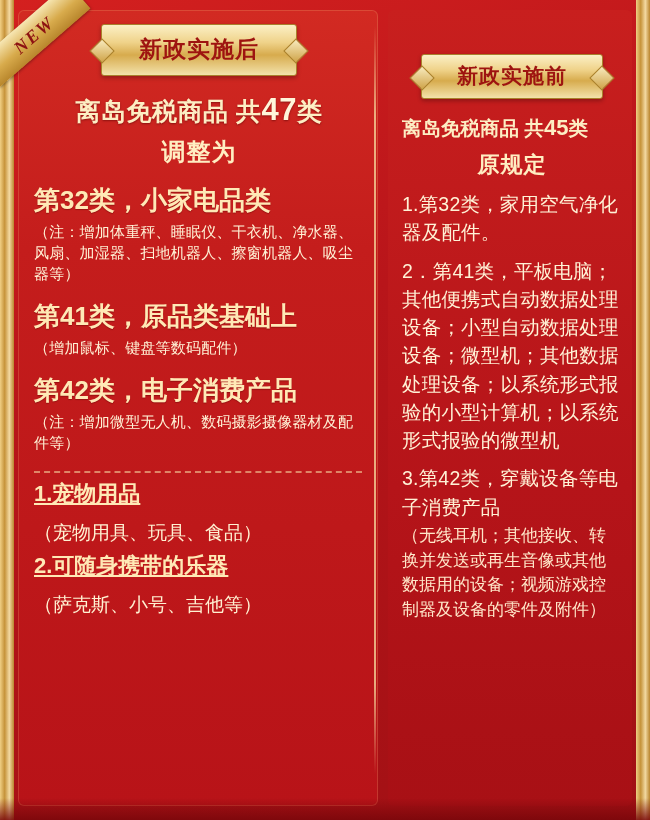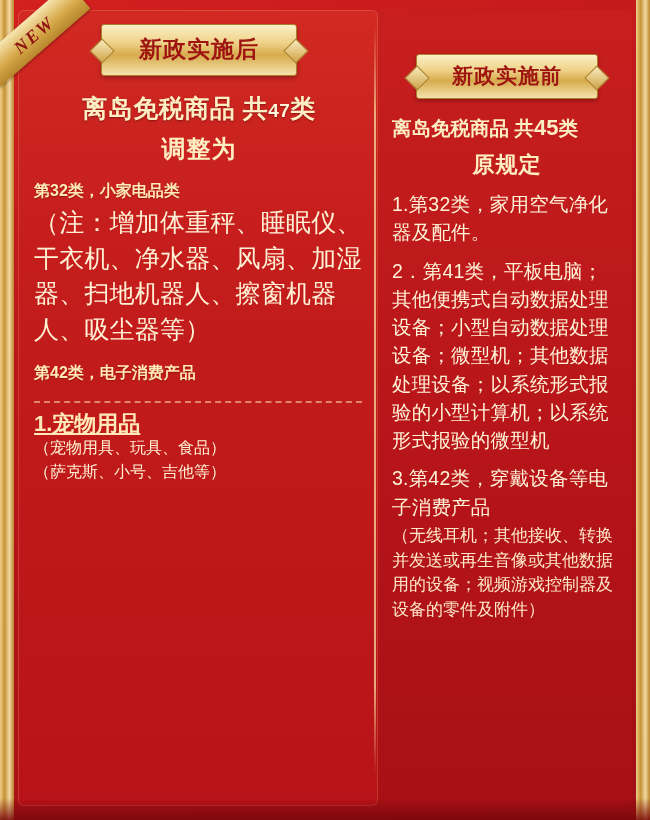--- a/index.html
+++ b/index.html
@@ -19,20 +19,21 @@
     background: linear-gradient(90deg, #f3d98a, #c79a3c, #f6e3a8, #b98a2e);
     opacity: .95;
   }
   .edge.left { left: 0; }
   .edge.right { right: 0; }
 
   .page {
     position: absolute; inset: 0;
     padding: 10px 18px 14px 18px;
     display: flex;
+    gap: 10px;
   }
 
   
   .ribbon {
     position: absolute;
     left: -26px; top: 18px;
     width: 120px; height: 34px;
     background: linear-gradient(180deg, #f7e7b4, #d8ab4c 55%, #b8862c);
     transform: rotate(-41deg);
     box-shadow: 0 1px 3px rgba(0,0,0,.35);
@@ -103,43 +104,43 @@
   .l-title {
     margin-top: 16px;
     text-align: center;
     color: #fdeec4;
     font-size: 25px;
     font-weight: bold;
     letter-spacing: .5px;
     text-shadow: 0 1px 2px rgba(80,0,0,.5);
   }
   .l-title .num {
-    font-size: 19px;
+    font-size: 31px;
     color: #fff6da;
   }
   .l-sub {
     margin-top: 8px;
     text-align: center;
     color: #ffeec2;
     font-size: 24px;
     font-weight: bold;
     letter-spacing: 1px;
   }
   .block { margin-top: 16px; }
   .block-head {
     color: #ffe9b6;
-    font-size: 16px;
+    font-size: 26px;
     font-weight: bold;
     line-height: 1.25;
     text-shadow: 0 1px 1px rgba(90,0,0,.4);
   }
   .block-body {
     margin-top: 4px;
     color: #fff2d6;
-    font-size: 25px;
+    font-size: 15px;
     line-height: 1.42;
     letter-spacing: .2px;
   }
   .dashed {
     margin: 18px 2px 0 0;
     border-top: 2px dashed rgba(250,225,170,.55);
     height: 0;
   }
   .new-head {
     margin-top: 14px;
@@ -150,24 +151,23 @@
   .new-item {
     margin-top: 8px;
     color: #ffe9b6;
     font-size: 22px;
     font-weight: bold;
     line-height: 1.2;
     text-decoration: underline;
   }
   .new-note {
     color: #fff1d2;
-    font-size: 16px;
+    font-size: 19px;
     line-height: 1.35;
-    margin-top: 2px;
-    font-family: Liberation Mono, monospace;
+    margin-top: 12px;
   }
 
   
   .r-title {
     margin-top: 16px;
     text-align: left;
     color: #fdeec4;
     font-size: 19.5px;
     font-weight: bold;
   }
@@ -218,31 +218,37 @@
     <div class="l-title">
       <span>离岛免税商品 共</span><span class="num">47</span><span>类</span>
     </div>
     <div class="l-sub">调整为</div>
 
     <div class="block">
       <div class="block-head">第32类，小家电品类</div>
       <div class="block-body">（注：增加体重秤、睡眠仪、干衣机、净水器、风扇、加湿器、扫地机器人、擦窗机器人、吸尘器等）</div>
     </div>
 
+    <div class="block">
+      <div class="block-head">第41类，原品类基础上</div>
+      <div class="block-body">（增加鼠标、键盘等数码配件）</div>
+    </div>
 
     <div class="block">
       <div class="block-head">第42类，电子消费产品</div>
+      <div class="block-body">（注：增加微型无人机、数码摄影摄像器材及配件等）</div>
     </div>
 
     <div class="dashed"></div>
 
 
     <div class="new-item">1.宠物用品</div>
     <div class="new-note">（宠物用具、玩具、食品）</div>
 
+    <div class="new-item">2.可随身携带的乐器</div>
     <div class="new-note">（萨克斯、小号、吉他等）</div>
   </div>
 
   <div class="panel-right">
     <div class="plaque small">新政实施前</div>
 
     <div class="r-title">
       <span>离岛免税商品 共</span><span class="num">45</span><span>类</span>
     </div>
     <div class="r-sub">原规定</div>

